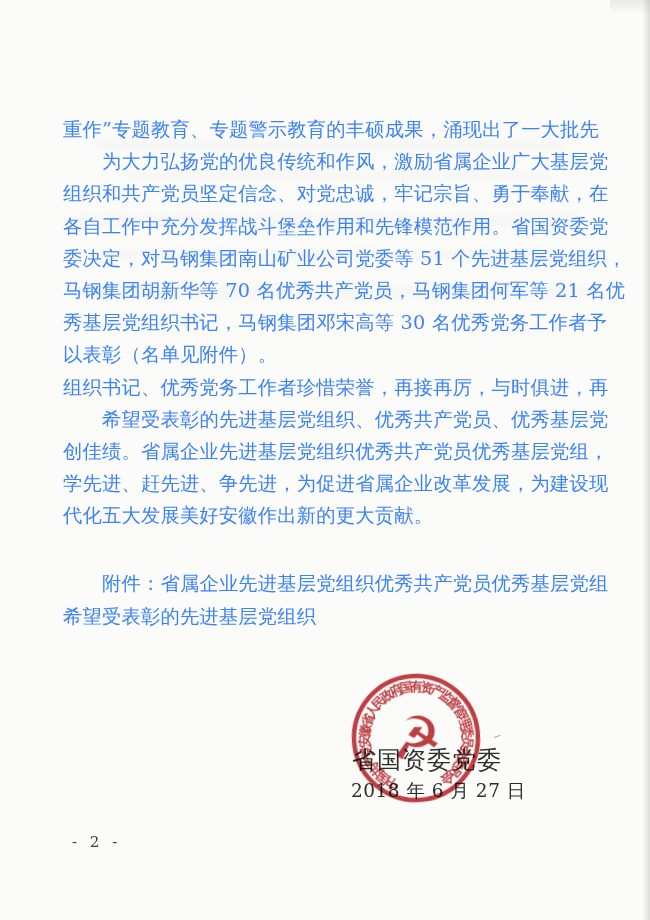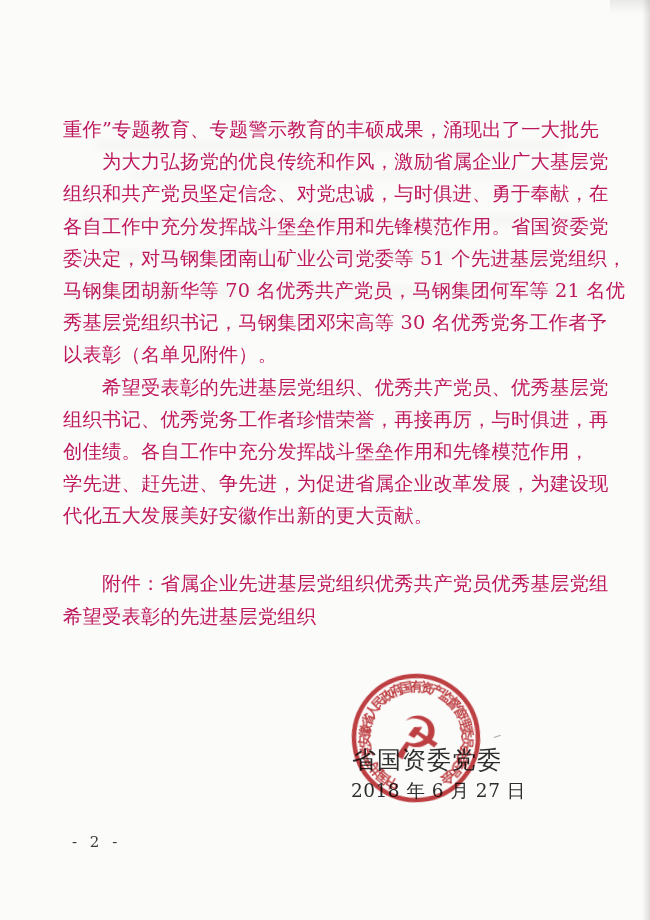--- a/index.html
+++ b/index.html
@@ -14,21 +14,21 @@
   }
   
   .content {
     position: absolute;
     left: 63px;
     top: 114px;
     width: 526px;
     font-size: 19.3px;
     line-height: 32.2px;
     letter-spacing: 0.2px;
-    color: #be185d;
+    color: #3b82f6;
   }
   .para { margin: 0; }
   .line { height: 32.2px; white-space: pre; overflow: visible; }
   .line.indent { padding-left: 39px; }
   .para.attachment { margin-top: 36px; }
   
   .signature {
     position: absolute;
     left: 352px;
     top: 744px;
@@ -124,32 +124,32 @@
   <div class="stray-mark"></div>
 
   <div class="content">
 
     <div class="para">
       <div class="line">重作”专题教育、专题警示教育的丰硕成果，涌现出了一大批先</div>
     </div>
 
     <div class="para">
       <div class="line indent">为大力弘扬党的优良传统和作风，激励省属企业广大基层党</div>
-      <div class="line">组织和共产党员坚定信念、对党忠诚，与时俱进、勇于奉献，在</div>
+      <div class="line">组织和共产党员坚定信念、对党忠诚，牢记宗旨、勇于奉献，在</div>
       <div class="line">各自工作中充分发挥战斗堡垒作用和先锋模范作用。省国资委党</div>
       <div class="line">委决定，对马钢集团南山矿业公司党委等 51 个先进基层党组织，</div>
       <div class="line">马钢集团胡新华等 70 名优秀共产党员，马钢集团何军等 21 名优</div>
       <div class="line">秀基层党组织书记，马钢集团邓宋高等 30 名优秀党务工作者予</div>
       <div class="line">以表彰（名单见附件）。</div>
     </div>
 
     <div class="para">
+      <div class="line">组织书记、优秀党务工作者珍惜荣誉，再接再厉，与时俱进，再</div>
       <div class="line indent">希望受表彰的先进基层党组织、优秀共产党员、优秀基层党</div>
-      <div class="line">组织书记、优秀党务工作者珍惜荣誉，再接再厉，与时俱进，再</div>
-      <div class="line">创佳绩。各自工作中充分发挥战斗堡垒作用和先锋模范作用，</div>
+      <div class="line">创佳绩。省属企业先进基层党组织优秀共产党员优秀基层党组，</div>
       <div class="line">学先进、赶先进、争先进，为促进省属企业改革发展，为建设现</div>
       <div class="line">代化五大发展美好安徽作出新的更大贡献。</div>
     </div>
 
     <div class="para attachment">
       <div class="line indent">附件：省属企业先进基层党组织优秀共产党员优秀基层党组</div>
       <div class="line">希望受表彰的先进基层党组织</div>
     </div>
 
   </div>

